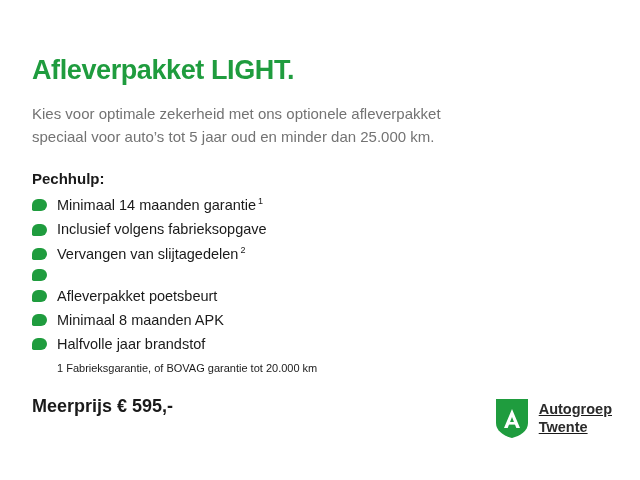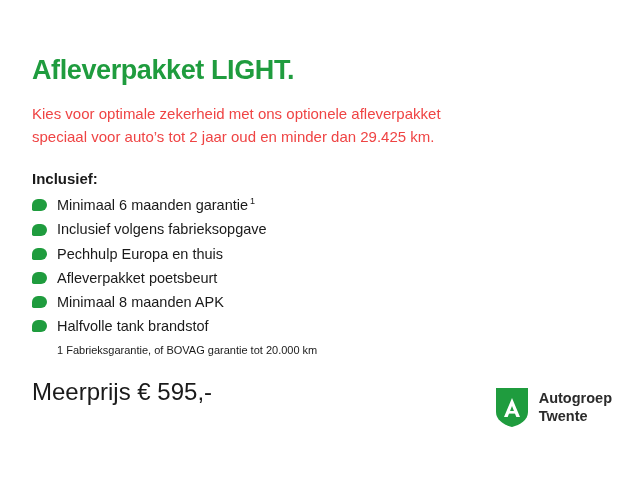--- a/index.html
+++ b/index.html
@@ -26,21 +26,21 @@
     font-size: 27px;
     font-weight: bold;
     color: #1f9c3e;
     letter-spacing: -0.4px;
     margin: 0 0 14px 0;
     line-height: 1.1;
   }
   .intro {
     font-size: 15px;
     line-height: 1.55;
-    color: #ef4444;
+    color: #737373;
     margin: 16px 0 22px 0;
     max-width: 520px;
   }
   .intro-line {
     display: block;
   }
   .incl-heading {
     font-size: 15px;
     font-weight: bold;
     color: #1a1a1a;
@@ -77,30 +77,31 @@
     margin: 6px 0 0 25px;
     font-size: 11px;
     color: #1a1a1a;
     line-height: 1.5;
   }
   .footnote {
     display: block;
   }
   .price {
     margin-top: 20px;
-    font-size: 24px;
-    font-weight: normal;
+    font-size: 18px;
+    font-weight: bold;
     color: #1a1a1a;
   }
   .logo {
     position: absolute;
     right: 28px;
-    bottom: 52px;
+    bottom: 41px;
     display: flex;
     align-items: center;
+    text-decoration: underline;
   }
   .logo-mark {
     width: 36px;
     height: 42px;
     margin-right: 9px;
     flex: 0 0 auto;
   }
   .logo-text {
     font-size: 14.5px;
     font-weight: bold;
@@ -113,49 +114,52 @@
 </style>
 </head>
 <body>
 
 <div class="page">
 
   <h1 class="title">Afleverpakket LIGHT.</h1>
 
   <p class="intro">
     <span class="intro-line">Kies voor optimale zekerheid met ons optionele afleverpakket</span>
-    <span class="intro-line">speciaal voor auto’s tot 2 jaar oud en minder dan 29.425 km.</span>
+    <span class="intro-line">speciaal voor auto’s tot 5 jaar oud en minder dan 25.000 km.</span>
   </p>
 
-  <div class="incl-heading">Inclusief:</div>
+  <div class="incl-heading">Pechhulp:</div>
 
   <ul class="feature-list">
     <li>
       <span class="bullet"></span>
-      <span class="feature-text"><span>Minimaal 6 maanden garantie</span><sup>1</sup></span>
+      <span class="feature-text"><span>Minimaal 14 maanden garantie</span><sup>1</sup></span>
     </li>
     <li>
       <span class="bullet"></span>
       <span class="feature-text"><span>Inclusief volgens fabrieksopgave</span><sup></sup></span>
     </li>
     <li>
       <span class="bullet"></span>
-      <span class="feature-text"><span>Pechhulp Europa en thuis</span><sup></sup></span>
+      <span class="feature-text"><span>Vervangen van slijtagedelen</span><sup>2</sup></span>
+    </li>
+    <li>
+      <span class="bullet"></span>
     </li>
     <li>
       <span class="bullet"></span>
       <span class="feature-text"><span>Afleverpakket poetsbeurt</span><sup></sup></span>
     </li>
     <li>
       <span class="bullet"></span>
       <span class="feature-text"><span>Minimaal 8 maanden APK</span><sup></sup></span>
     </li>
     <li>
       <span class="bullet"></span>
-      <span class="feature-text"><span>Halfvolle tank brandstof</span><sup></sup></span>
+      <span class="feature-text"><span>Halfvolle jaar brandstof</span><sup></sup></span>
     </li>
   </ul>
 
   <div class="footnotes">
     <span class="footnote">1 Fabrieksgarantie, of BOVAG garantie tot 20.000 km</span>
   </div>
 
   <div class="price">Meerprijs € 595,-</div>
 
   <div class="logo">

